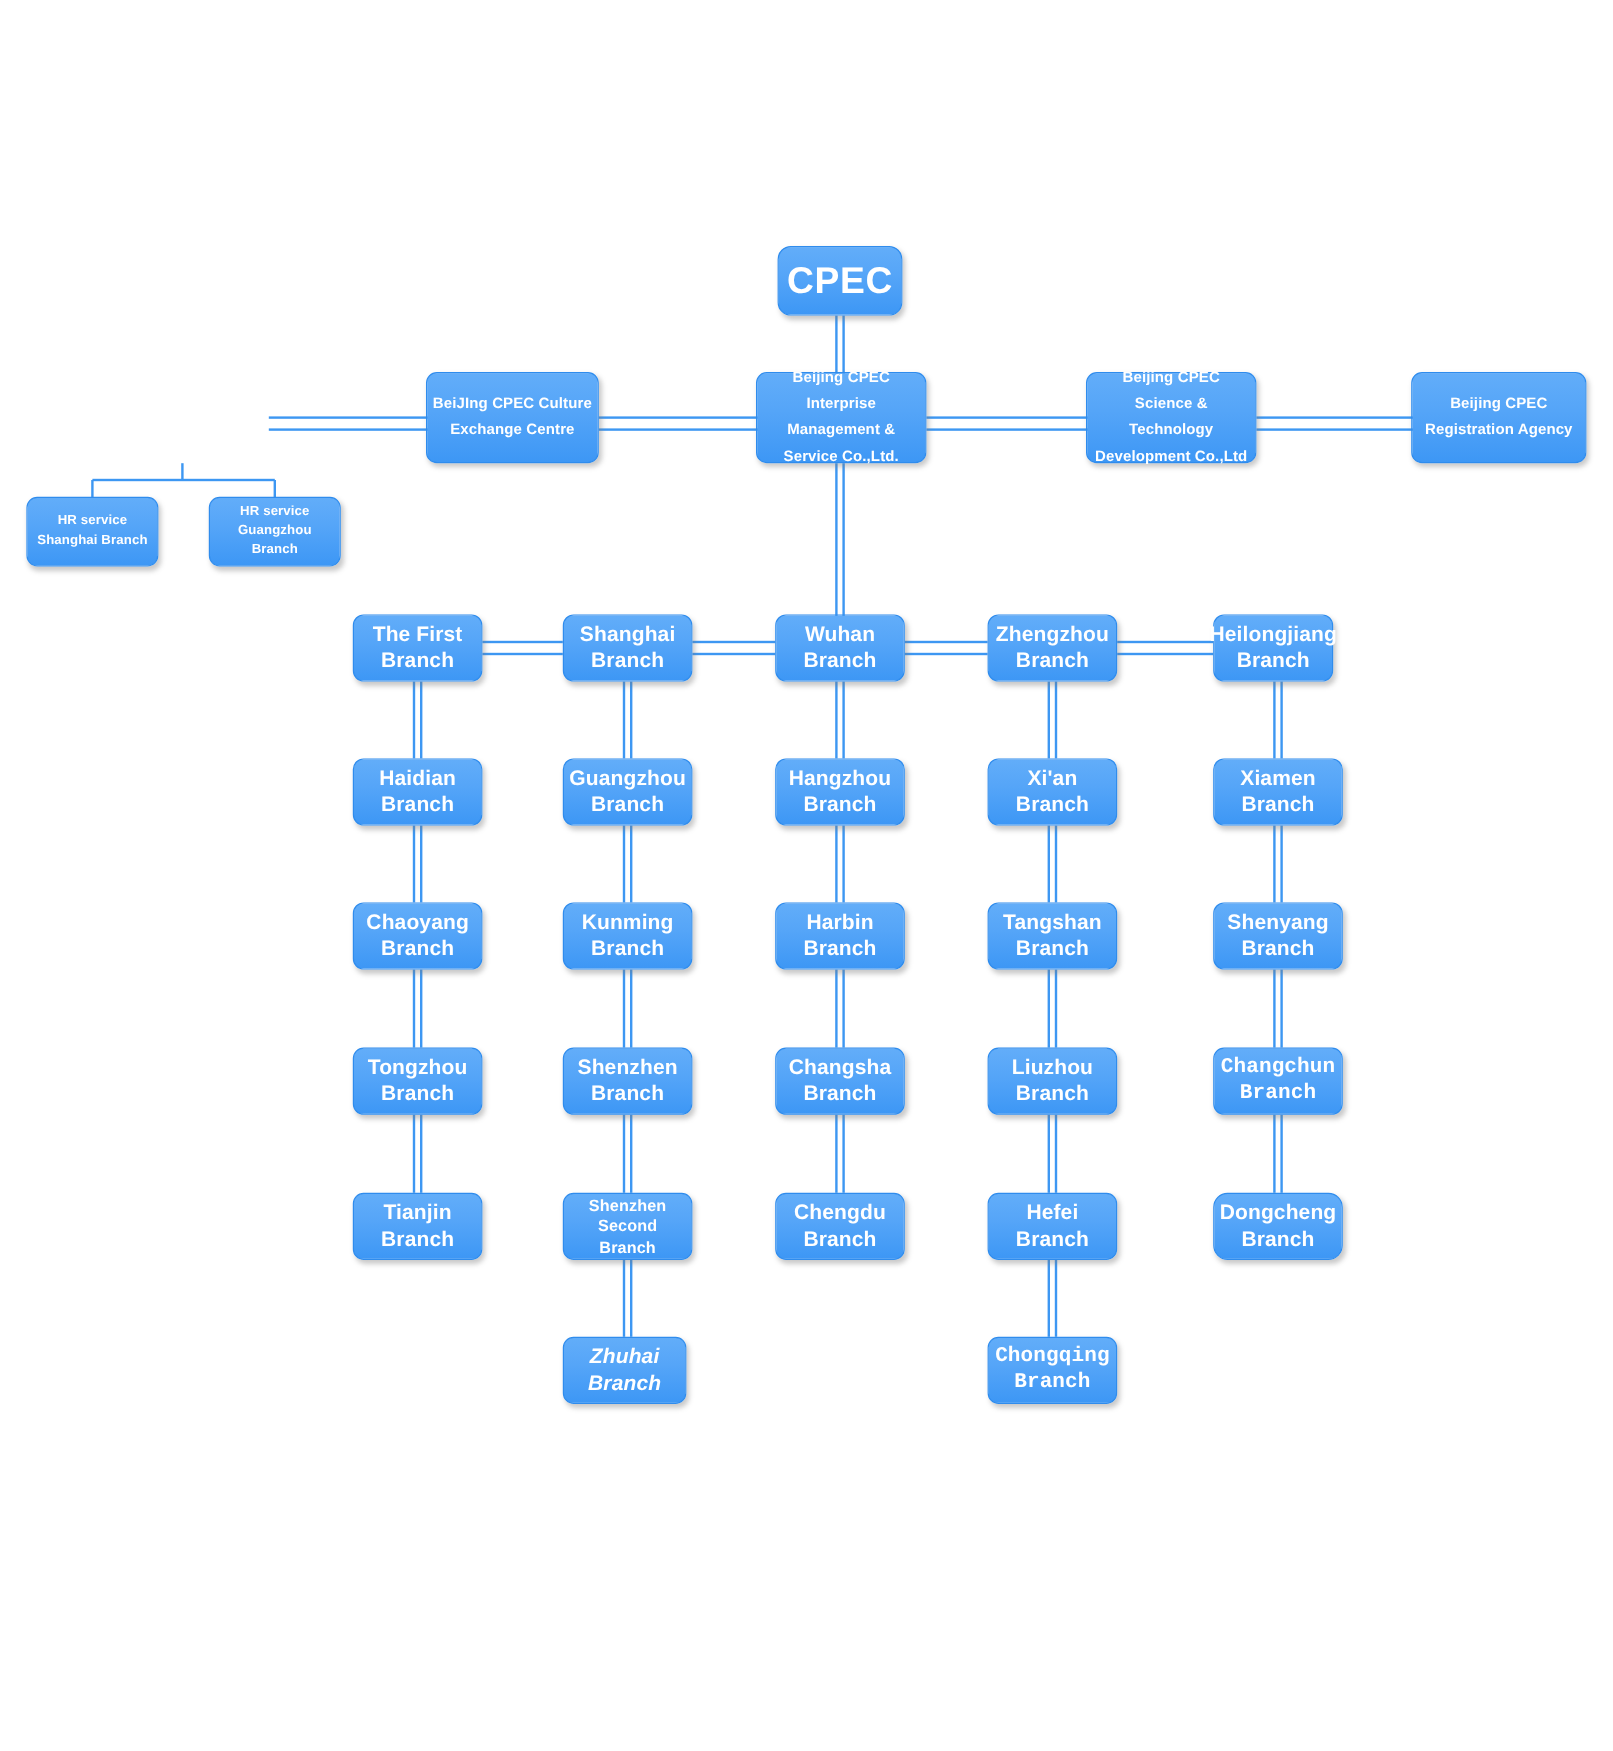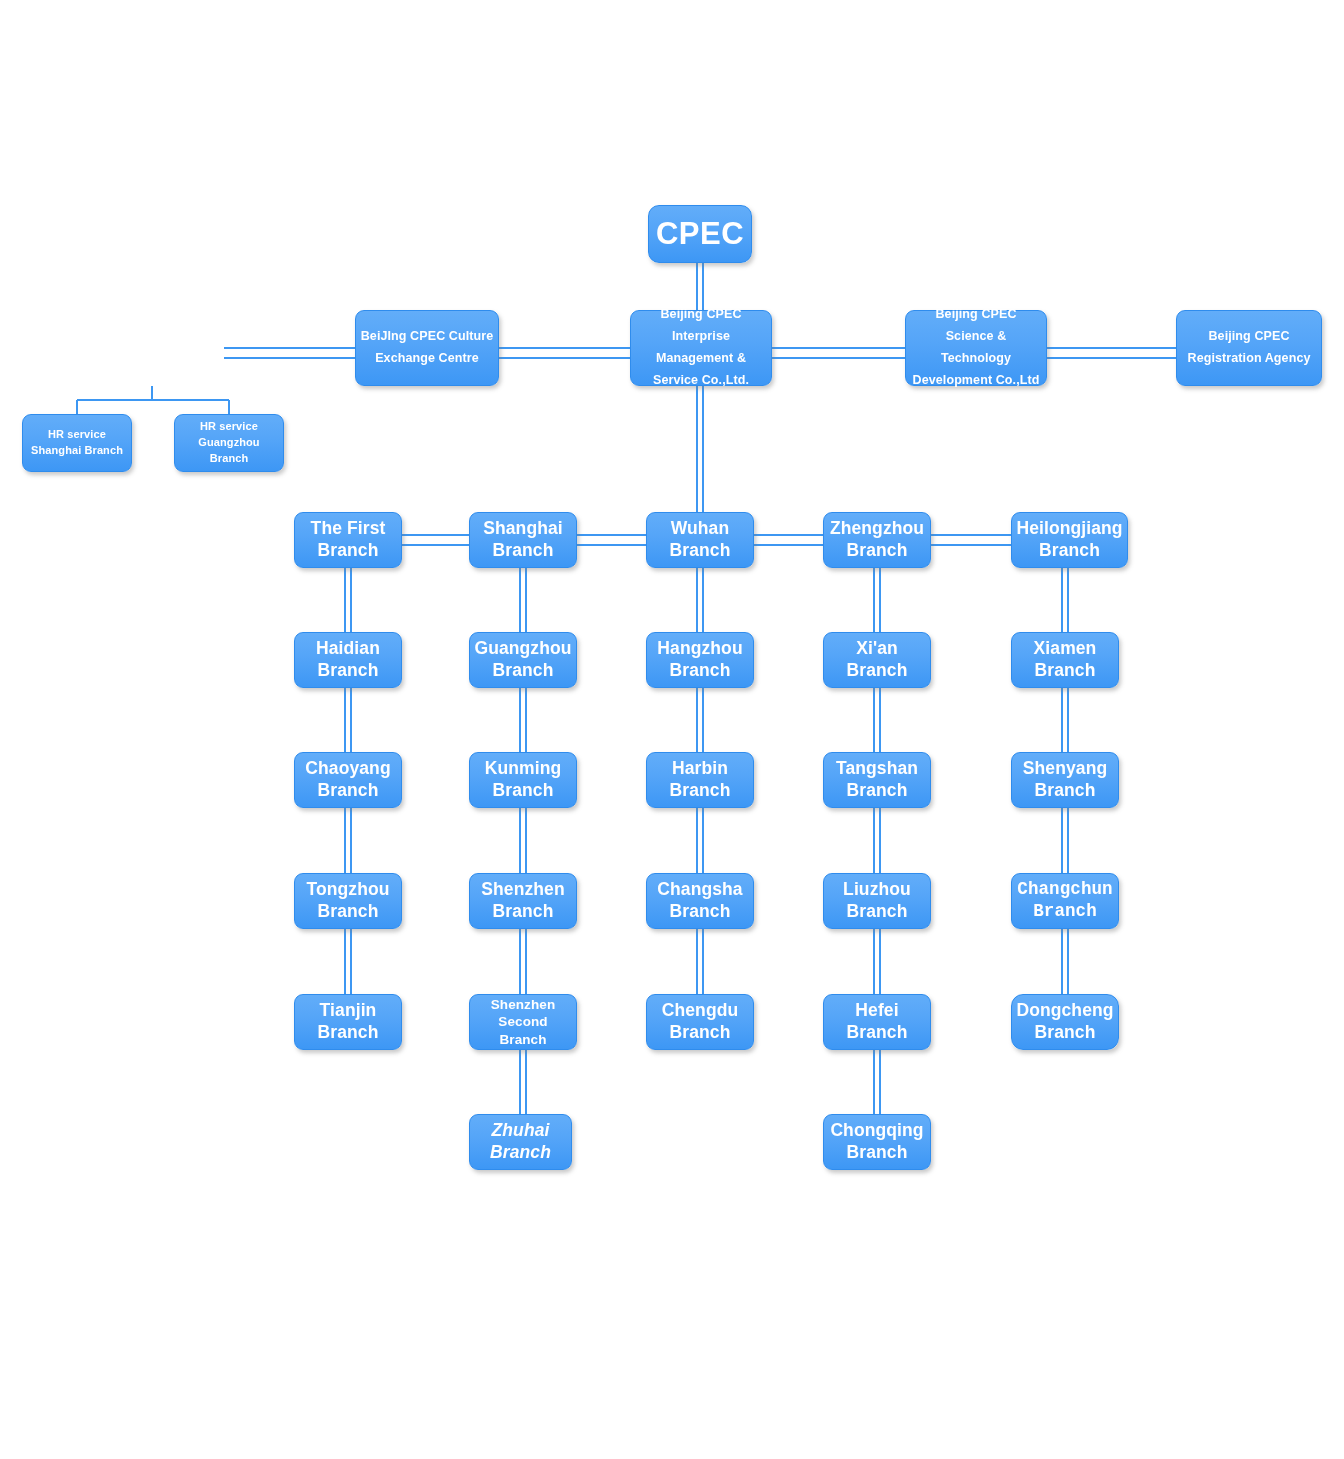--- a/index.html
+++ b/index.html
@@ -266,25 +266,25 @@
 Branch</span>
       </div>
       <div class="node node-branch" style="left: 823px; top: 873px; width: 108px; height: 56px;">
         <span class="label">Liuzhou
 Branch</span>
       </div>
       <div class="node node-branch" style="left: 823px; top: 994px; width: 108px; height: 56px;">
         <span class="label">Hefei
 Branch</span>
       </div>
-      <div class="node node-branch" style="left: 823px; top: 1114px; width: 108px; height: 56px;">
+      <div class="node node-branch" style="left: 823px; top: 1114px; width: 108px; height: 56px; font-family: Liberation Mono, monospace;">
         <span class="label">Chongqing
 Branch</span>
       </div>
-      <div class="node node-branch" style="left: 1011px; top: 512px; width: 117px; height: 56px;">
+      <div class="node node-branch" style="left: 1011px; top: 512px; width: 100px; height: 56px;">
         <span class="label">Heilongjiang
 Branch</span>
       </div>
       <div class="node node-branch" style="left: 1011px; top: 632px; width: 108px; height: 56px;">
         <span class="label">Xiamen
 Branch</span>
       </div>
       <div class="node node-branch" style="left: 1011px; top: 752px; width: 108px; height: 56px;">
         <span class="label">Shenyang
 Branch</span>

